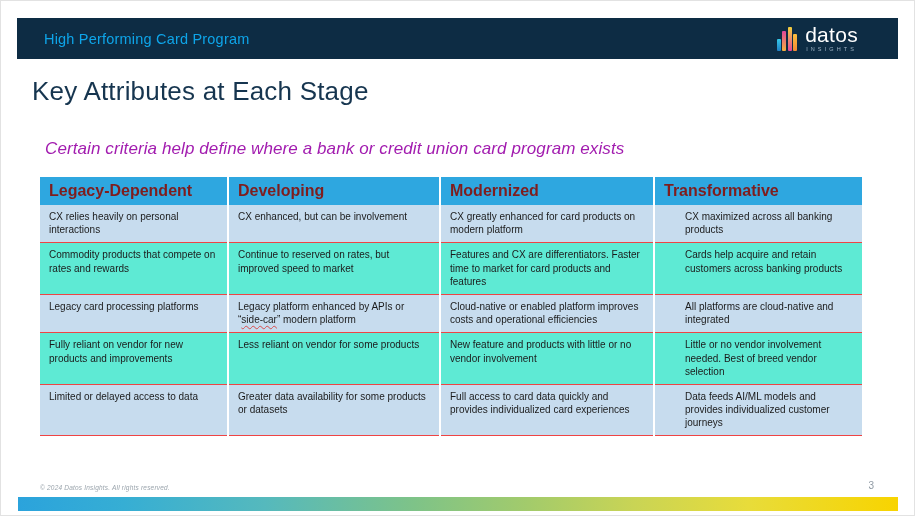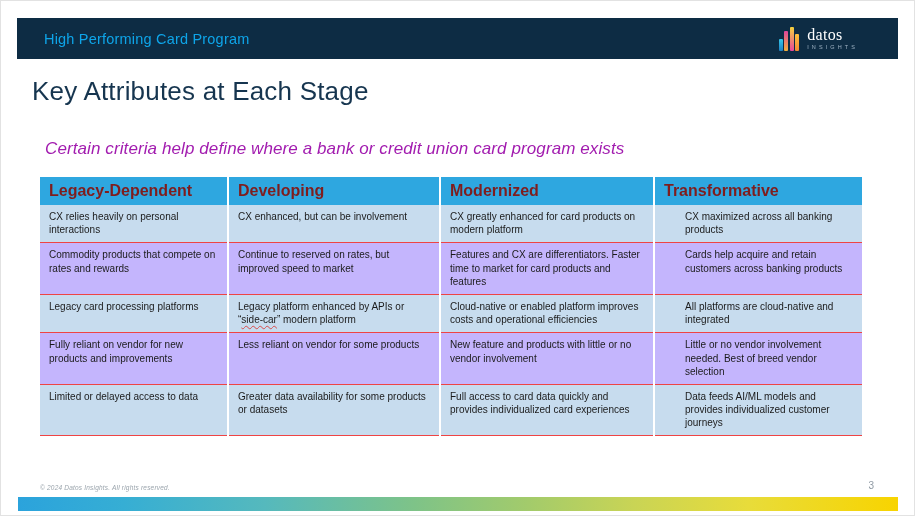--- a/index.html
+++ b/index.html
@@ -72,22 +72,22 @@
     border-radius: 1px;
   }
   .bar1 { height: 12px; background: linear-gradient(180deg,#35c9e8,#1f7fc4); }
   .bar2 { height: 20px; background: linear-gradient(180deg,#e0459b,#f3b13c); }
   .bar3 { height: 24px; background: linear-gradient(180deg,#f3d23c,#e8469b); }
   .bar4 { height: 17px; background: linear-gradient(180deg,#fbbf3e,#f58a33); }
 
   .brand-text { line-height: 1; }
   .brand-name {
     color: #ffffff;
-    font-size: 16px;
-    font-family: Liberation Serif, serif;
+    font-size: 21px;
+    font-family: Liberation Sans, sans-serif;
     letter-spacing: 0.3px;
     display: block;
   }
   .brand-sub {
     display: block;
     color: #9fb3c4;
     font-size: 5.5px;
     letter-spacing: 3.1px;
     margin-top: 2px;
     text-align: center;
@@ -148,21 +148,21 @@
     color: #1b1b1b;
     padding: 5px 10px 6px 9px;
     vertical-align: top;
     border-right: 2px solid #ffffff;
     border-bottom: 1px solid #ef4444;
     margin-top: 12px;
   }
   .attr-table td:last-child { border-right: none; padding-left: 30px; }
 
   tr.band-a td { background: #c7dcee; }
-  tr.band-b td { background: #c4b5fd; }
+  tr.band-b td { background: #5eead4; }
 
   .spell-error {
     text-decoration: underline;
     text-decoration-style: wavy;
     text-decoration-color: #d84a4a;
     text-decoration-thickness: 1px;
     text-underline-offset: 2px;
   }
 
   

